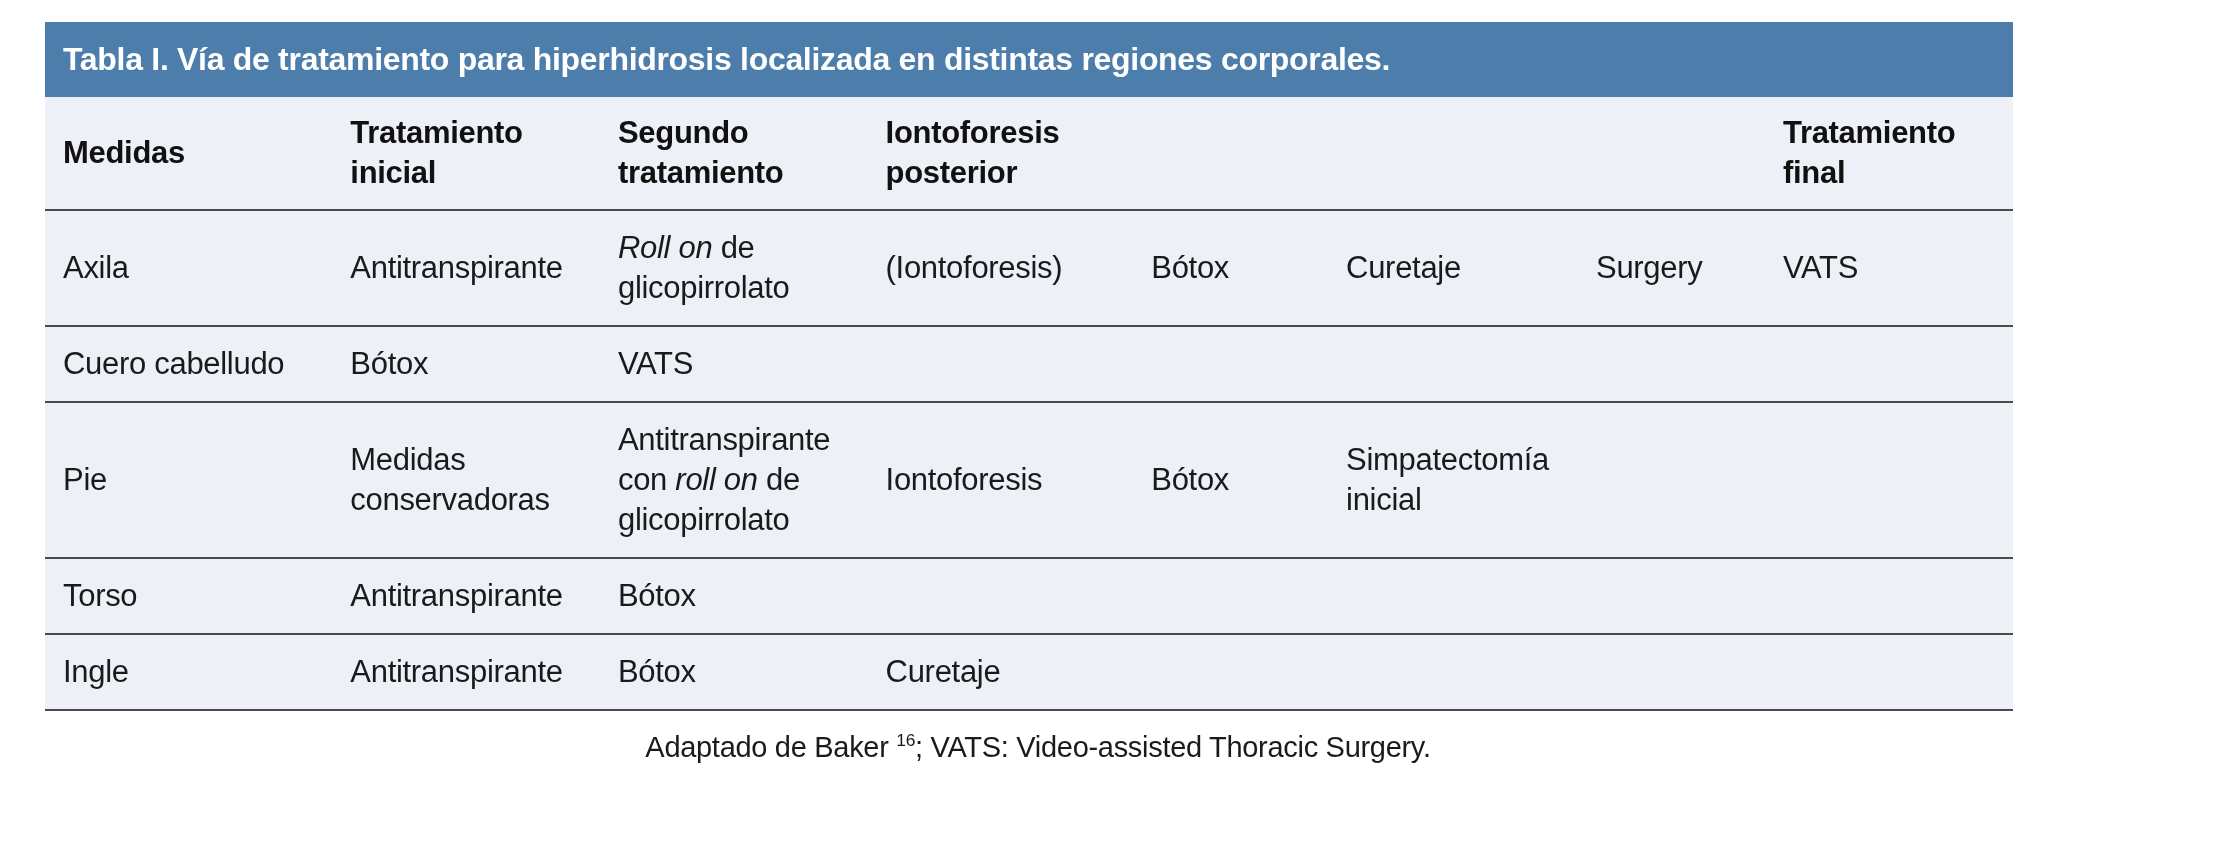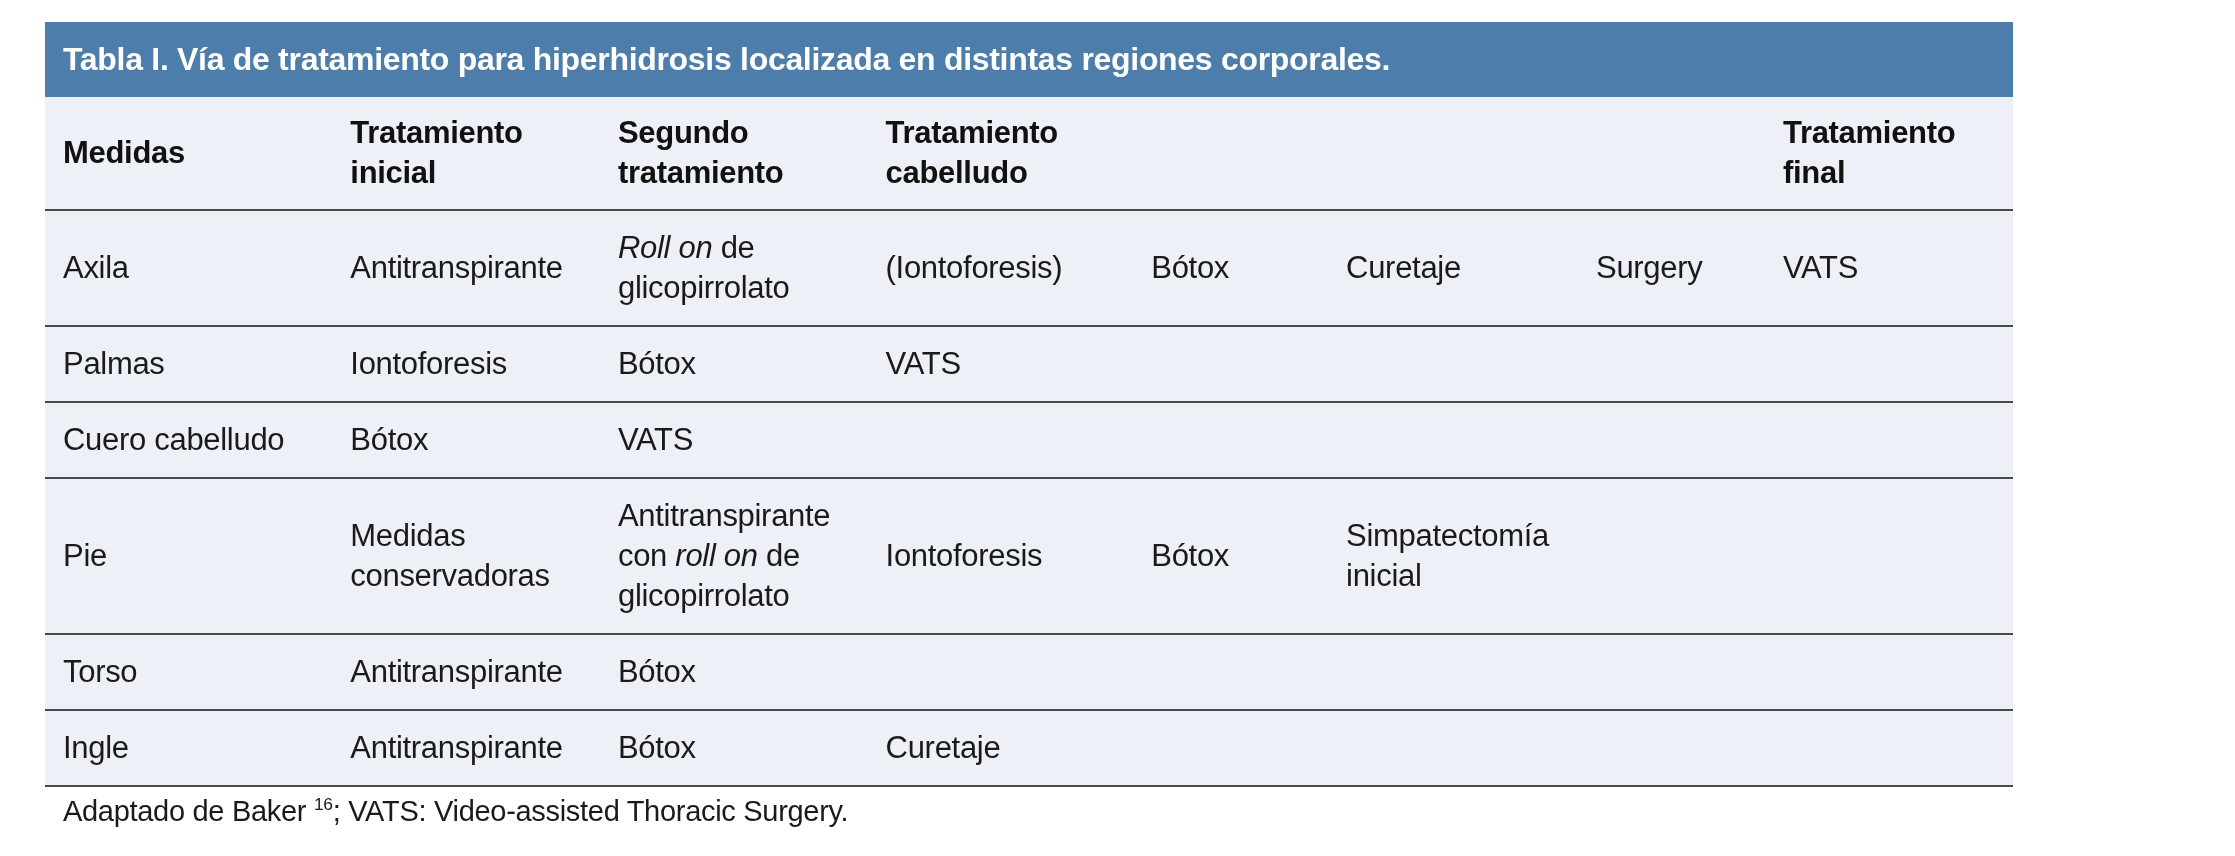--- a/index.html
+++ b/index.html
@@ -50,22 +50,23 @@
     line-height:40px;
     padding:17px 8px 17px 18px;
     vertical-align:middle;
     border-bottom:2px solid var(--border);
     letter-spacing:-0.3px;
   }
   .it{font-style:italic;text-align:right;}
   .footnote{
     font-size:29px;
     color:var(--text);
-    padding:8px 0 0 18px;
+    padding:20px 0 0 18px;
     letter-spacing:-0.3px;
+    text-align:center;
   }
   .footnote sup{font-size:60%;line-height:0;}
 </style>
 </head>
 <body>
 
 <div class="table-card">
   <div class="title-bar">
     <span>Tabla I. Vía de tratamiento para hiperhidrosis localizada en distintas regiones corporales.</span>
   </div>
@@ -78,47 +79,37 @@
       <col style="width:9.9%">
       <col style="width:12.7%">
       <col style="width:9.5%">
       <col style="width:12.6%">
     </colgroup>
     <thead>
       <tr id="header-row">
           <th>Medidas</th>
           <th>Tratamiento inicial</th>
           <th>Segundo tratamiento</th>
-          <th>Tratamiento cabelludo</th>
+          <th>Iontoforesis posterior</th>
           <th></th>
           <th></th>
           <th></th>
           <th>Tratamiento final</th>
         </tr>
     </thead>
     <tbody id="table-body">
         <tr>
           <td><span>Axila</span></td>
           <td><span>Antitranspirante</span></td>
           <td><span class="it">Roll on</span><span> de glicopirrolato</span></td>
           <td><span>(Iontoforesis)</span></td>
           <td><span>Bótox</span></td>
           <td><span>Curetaje</span></td>
           <td><span>Surgery</span></td>
           <td><span>VATS</span></td>
-        </tr>
-        <tr>
-          <td><span>Palmas</span></td>
-          <td><span>Iontoforesis</span></td>
-          <td><span>Bótox</span></td>
-          <td><span>VATS</span></td>
-          <td></td>
-          <td></td>
-          <td></td>
-          <td></td>
         </tr>
         <tr>
           <td><span>Cuero cabelludo</span></td>
           <td><span>Bótox</span></td>
           <td><span>VATS</span></td>
           <td></td>
           <td></td>
           <td></td>
           <td></td>
           <td></td>

